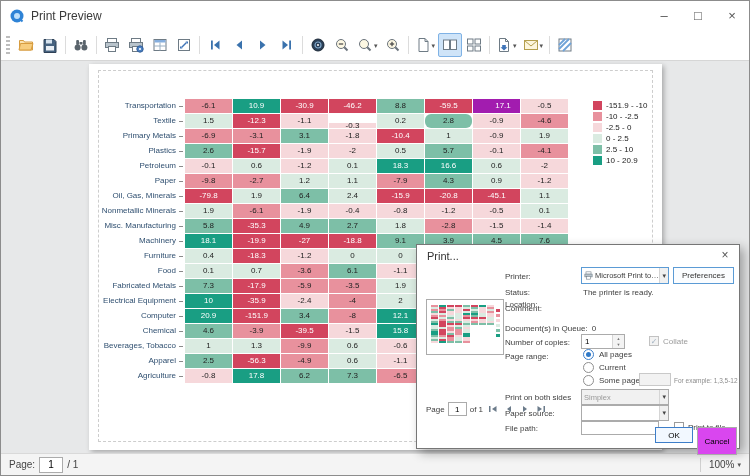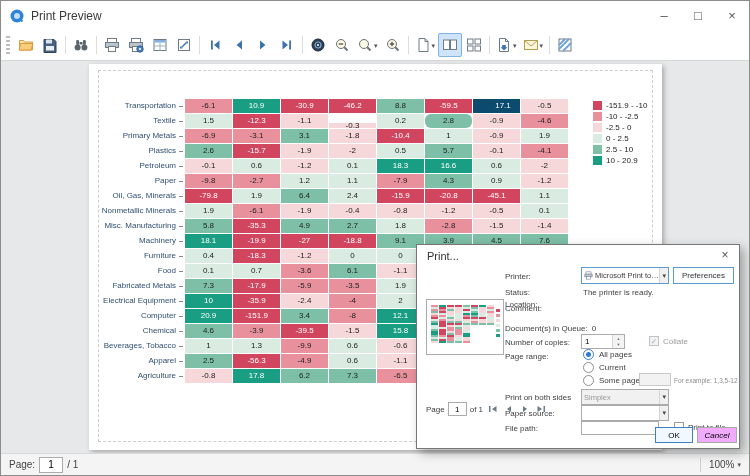--- a/index.html
+++ b/index.html
@@ -76,21 +76,21 @@
   .ptf{position:absolute;left:257px;top:177px;display:flex;align-items:center;gap:4px;color:#404040;white-space:nowrap;}
   .thumb{position:absolute;left:9px;top:54px;width:78px;height:56px;border:1px solid #ababab;background:#fff;box-sizing:border-box;}
   .mini{position:absolute;left:4px;top:5px;display:grid;grid-template-columns:repeat(8,7px);grid-auto-rows:2px;column-gap:1px;}
   .mini div{width:7px;height:2px;}
   .mini-legend{position:absolute;right:3px;top:9px;display:flex;flex-direction:column;gap:2px;}
   .mini-legend div{width:4px;height:3px;}
   .pagenav{position:absolute;left:9px;top:157px;display:flex;align-items:center;gap:3px;font-size:8px;color:#404040;}
   .pn-input{width:17px;height:12px;font-size:8px;text-align:center;border:1px solid #ababab;padding:0;background:#fff;}
   .pn-btn{width:13px;height:13px;display:flex;align-items:center;justify-content:center;border:0;background:transparent;padding:0;}
   .ok-btn{position:absolute;left:238px;top:182px;width:38px;height:16px;border:1px solid #3d7ec9;background:#f2f8ff;font-size:8px;display:flex;align-items:center;justify-content:center;box-sizing:border-box;}
-  .cancel-btn{position:absolute;left:280px;top:182px;width:40px;height:16px;border:1px solid #ababab;background:#f0abfc;font-size:8px;display:flex;align-items:center;justify-content:center;box-sizing:border-box;font-style:italic;}
+  .cancel-btn{position:absolute;left:280px;top:182px;width:40px;height:28px;border:1px solid #ababab;background:#d946ef;font-size:8px;display:flex;align-items:center;justify-content:center;box-sizing:border-box;}
 </style>
 </head>
 <body>
 
 <div class="window">
 
   <div class="titlebar">
     <span class="app-icon">
       <svg width="16" height="16" viewBox="0 0 16 16">
           <circle cx="8" cy="8" r="6.5" fill="#2f83d6"></circle>
@@ -268,21 +268,21 @@
     <div class="page">
       <div class="margins"></div>
       <div class="hm">
           <div class="hm-label">Transportation</div>
           <div class="hm-cell" style="background: rgb(232, 145, 157); color: rgb(34, 34, 34);">-6.1</div>
           <div class="hm-cell" style="background: rgb(25, 158, 131); color: rgb(255, 255, 255);">10.9</div>
           <div class="hm-cell" style="background: rgb(210, 69, 94); color: rgb(255, 255, 255);">-30.9</div>
           <div class="hm-cell" style="background: rgb(210, 69, 94); color: rgb(255, 255, 255);">-46.2</div>
           <div class="hm-cell" style="background: rgb(125, 191, 167); color: rgb(34, 34, 34);">8.8</div>
           <div class="hm-cell" style="background: rgb(210, 69, 94); color: rgb(255, 255, 255);">-59.5</div>
-          <div class="hm-cell" style="background: #0c4a6e; color: rgb(255, 255, 255); padding-left: 13px;">17.1</div>
+          <div class="hm-cell" style="background: #a21caf; color: rgb(255, 255, 255); padding-left: 13px;">17.1</div>
           <div class="hm-cell" style="background: rgb(246, 216, 219); color: rgb(34, 34, 34);">-0.5</div>
           <div class="hm-label">Textile</div>
           <div class="hm-cell" style="background: rgb(218, 235, 225); color: rgb(34, 34, 34);">1.5</div>
           <div class="hm-cell" style="background: rgb(210, 69, 94); color: rgb(255, 255, 255);">-12.3</div>
           <div class="hm-cell" style="background: rgb(246, 216, 219); color: rgb(34, 34, 34);">-1.1</div>
           <div class="hm-cell" style="background: rgb(246, 216, 219); color: rgb(34, 34, 34); margin-top: 9px;">-0.3</div>
           <div class="hm-cell" style="background: rgb(218, 235, 225); color: rgb(34, 34, 34);">0.2</div>
           <div class="hm-cell" style="background: rgb(125, 191, 167); color: rgb(34, 34, 34); border-radius: 6px;">2.8</div>
           <div class="hm-cell" style="background: rgb(246, 216, 219); color: rgb(34, 34, 34);">-0.9</div>
           <div class="hm-cell" style="background: rgb(232, 145, 157); color: rgb(34, 34, 34);">-4.6</div>

